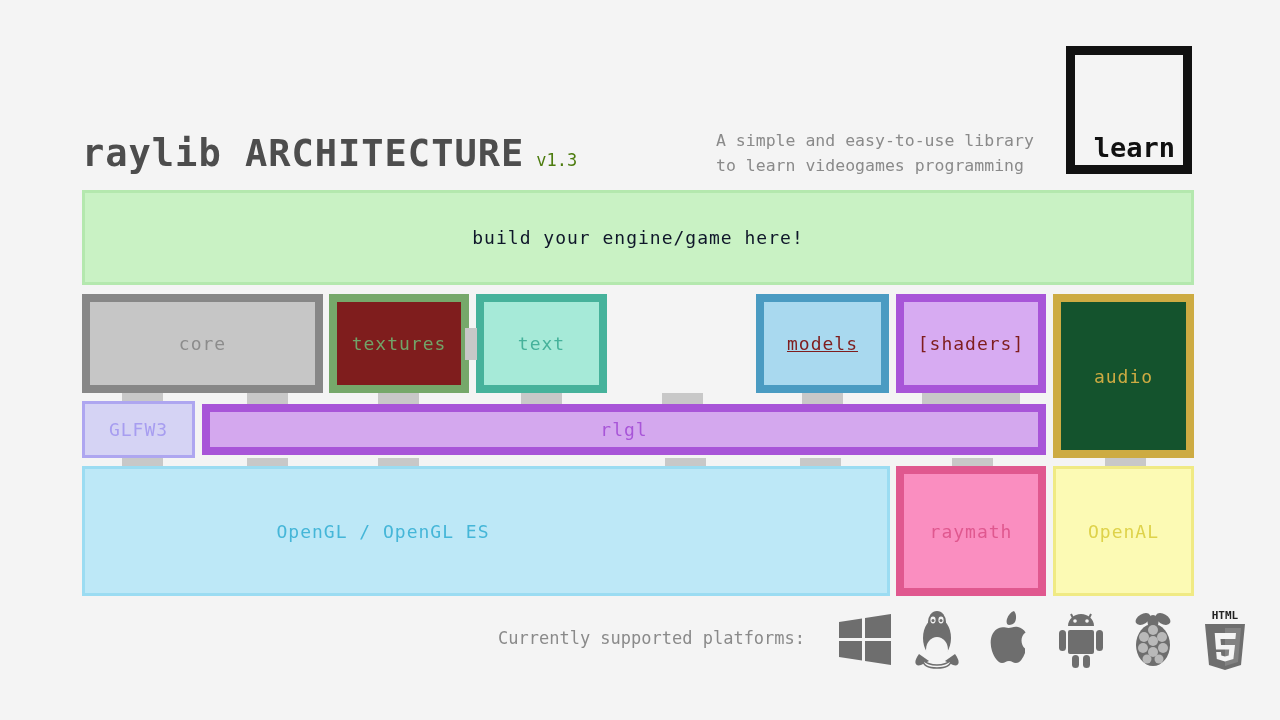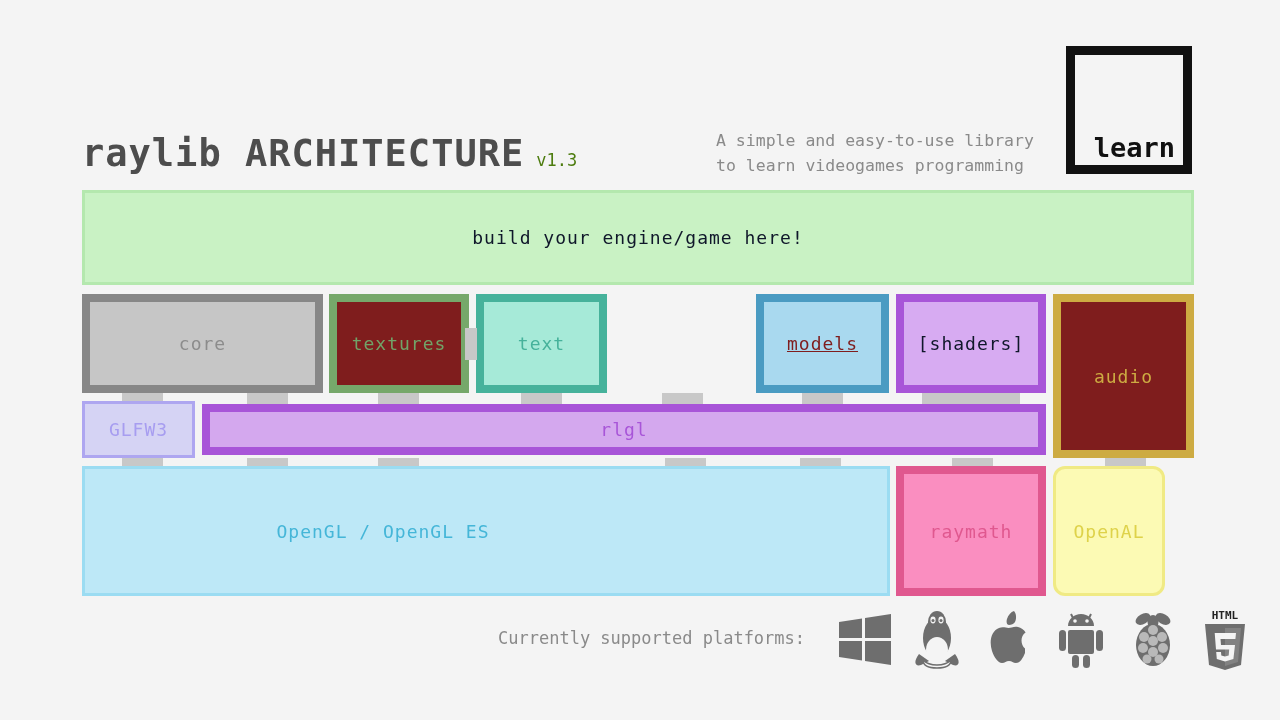--- a/index.html
+++ b/index.html
@@ -79,23 +79,23 @@
   <div class="box" id="mod-1" style="left: 329px; top: 294px; width: 140px; height: 99px; border-width: 8px; border-style: solid; background: #7f1d1d; border-color: rgb(118, 168, 106);">
     <span class="lbl" style="color: rgb(113, 163, 104);">textures</span>
   </div>
   <div class="box" id="mod-2" style="left: 476px; top: 294px; width: 131px; height: 99px; border-width: 8px; border-style: solid; background: rgb(166, 234, 216); border-color: rgb(70, 178, 155);">
     <span class="lbl" style="color: rgb(70, 178, 155);">text</span>
   </div>
   <div class="box" id="mod-4" style="left: 756px; top: 294px; width: 133px; height: 99px; border-width: 8px; border-style: solid; background: rgb(169, 217, 239); border-color: rgb(74, 155, 194);">
     <span class="lbl" style="color: #7f1d1d; text-decoration: underline;">models</span>
   </div>
   <div class="box" id="mod-5" style="left: 896px; top: 294px; width: 150px; height: 99px; border-width: 8px; border-style: solid; background: rgb(215, 171, 242); border-color: rgb(168, 85, 216);">
-    <span class="lbl" style="color: #0f172a;">[shaders]</span>
-  </div>
-  <div class="box" id="mod-6" style="left: 1053px; top: 294px; width: 141px; height: 164px; border-width: 8px; border-style: solid; background: #7f1d1d; border-color: rgb(205, 171, 66);">
+    <span class="lbl" style="color: #7f1d1d;">[shaders]</span>
+  </div>
+  <div class="box" id="mod-6" style="left: 1053px; top: 294px; width: 141px; height: 164px; border-width: 8px; border-style: solid; background: #14532d; border-color: rgb(205, 171, 66);">
     <span class="lbl" style="color: rgb(205, 171, 66);">audio</span>
   </div>
 
   <div class="tab" style="left: 465px; top: 328px; width: 12px; height: 32px; background: rgb(200, 200, 200);"></div>
 
   <div class="tab" style="left: 122px; top: 393px; width: 41px; height: 11px; background: rgb(200, 200, 200);"></div>
   <div class="tab" style="left: 247px; top: 393px; width: 41px; height: 11px; background: rgb(200, 200, 200);"></div>
   <div class="tab" style="left: 378px; top: 393px; width: 41px; height: 11px; background: rgb(200, 200, 200);"></div>
   <div class="tab" style="left: 521px; top: 393px; width: 41px; height: 11px; background: rgb(200, 200, 200);"></div>
   <div class="tab" style="left: 662px; top: 393px; width: 41px; height: 11px; background: rgb(200, 200, 200);"></div>
@@ -116,21 +116,21 @@
   <div class="tab" style="left: 800px; top: 458px; width: 41px; height: 11px; background: rgb(200, 200, 200);"></div>
   <div class="tab" style="left: 952px; top: 458px; width: 41px; height: 11px; background: rgb(200, 200, 200);"></div>
   <div class="tab" style="left: 1105px; top: 458px; width: 41px; height: 11px; background: rgb(200, 200, 200);"></div>
 
   <div class="box" id="bot-0" style="left: 82px; top: 466px; width: 808px; height: 130px; border-width: 3px; border-style: solid; background: rgb(189, 232, 247); border-color: rgb(155, 220, 242);">
     <span class="lbl" style="position: relative; left: -103px; color: rgb(69, 182, 216);">OpenGL / OpenGL ES</span>
   </div>
   <div class="box" id="bot-1" style="left: 896px; top: 466px; width: 150px; height: 130px; border-width: 8px; border-style: solid; background: rgb(250, 142, 192); border-color: rgb(224, 88, 143);">
     <span class="lbl" style="color: rgb(224, 88, 143);">raymath</span>
   </div>
-  <div class="box" id="bot-2" style="left: 1053px; top: 466px; width: 112px; height: 130px; border-width: 3px; border-style: solid; background: rgb(252, 250, 180); border-color: rgb(240, 234, 132); border-radius: 12px;">
+  <div class="box" id="bot-2" style="left: 1053px; top: 466px; width: 141px; height: 130px; border-width: 3px; border-style: solid; background: rgb(252, 250, 180); border-color: rgb(240, 234, 132);">
     <span class="lbl" style="color: rgb(222, 210, 74);">OpenAL</span>
   </div>
 
   <div class="footer-label">Currently supported platforms:</div>
 
   <div class="platforms">
     <div class="plat">
       <svg width="56" height="56" viewBox="0 0 56 56">
           <g fill="#6e6e6e">
         <polygon points="2,10 25,6.5 25,26 2,26"></polygon>

